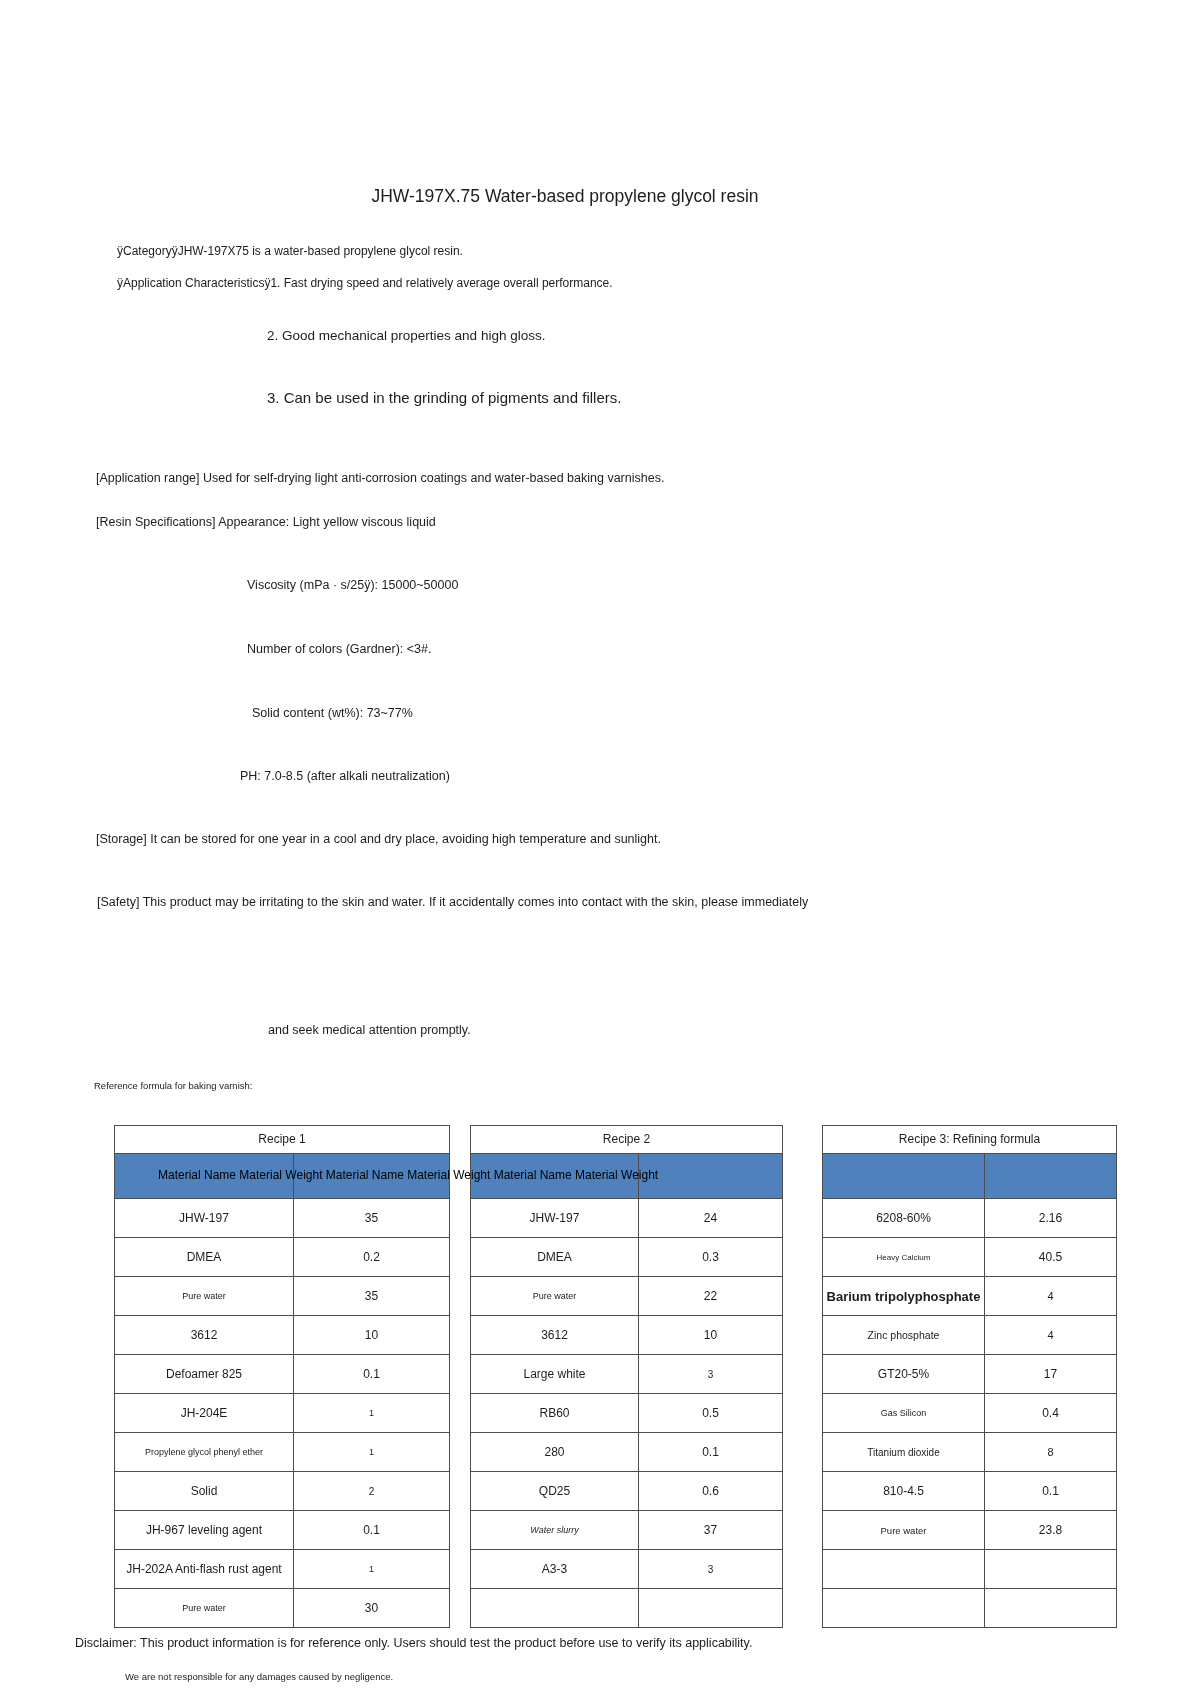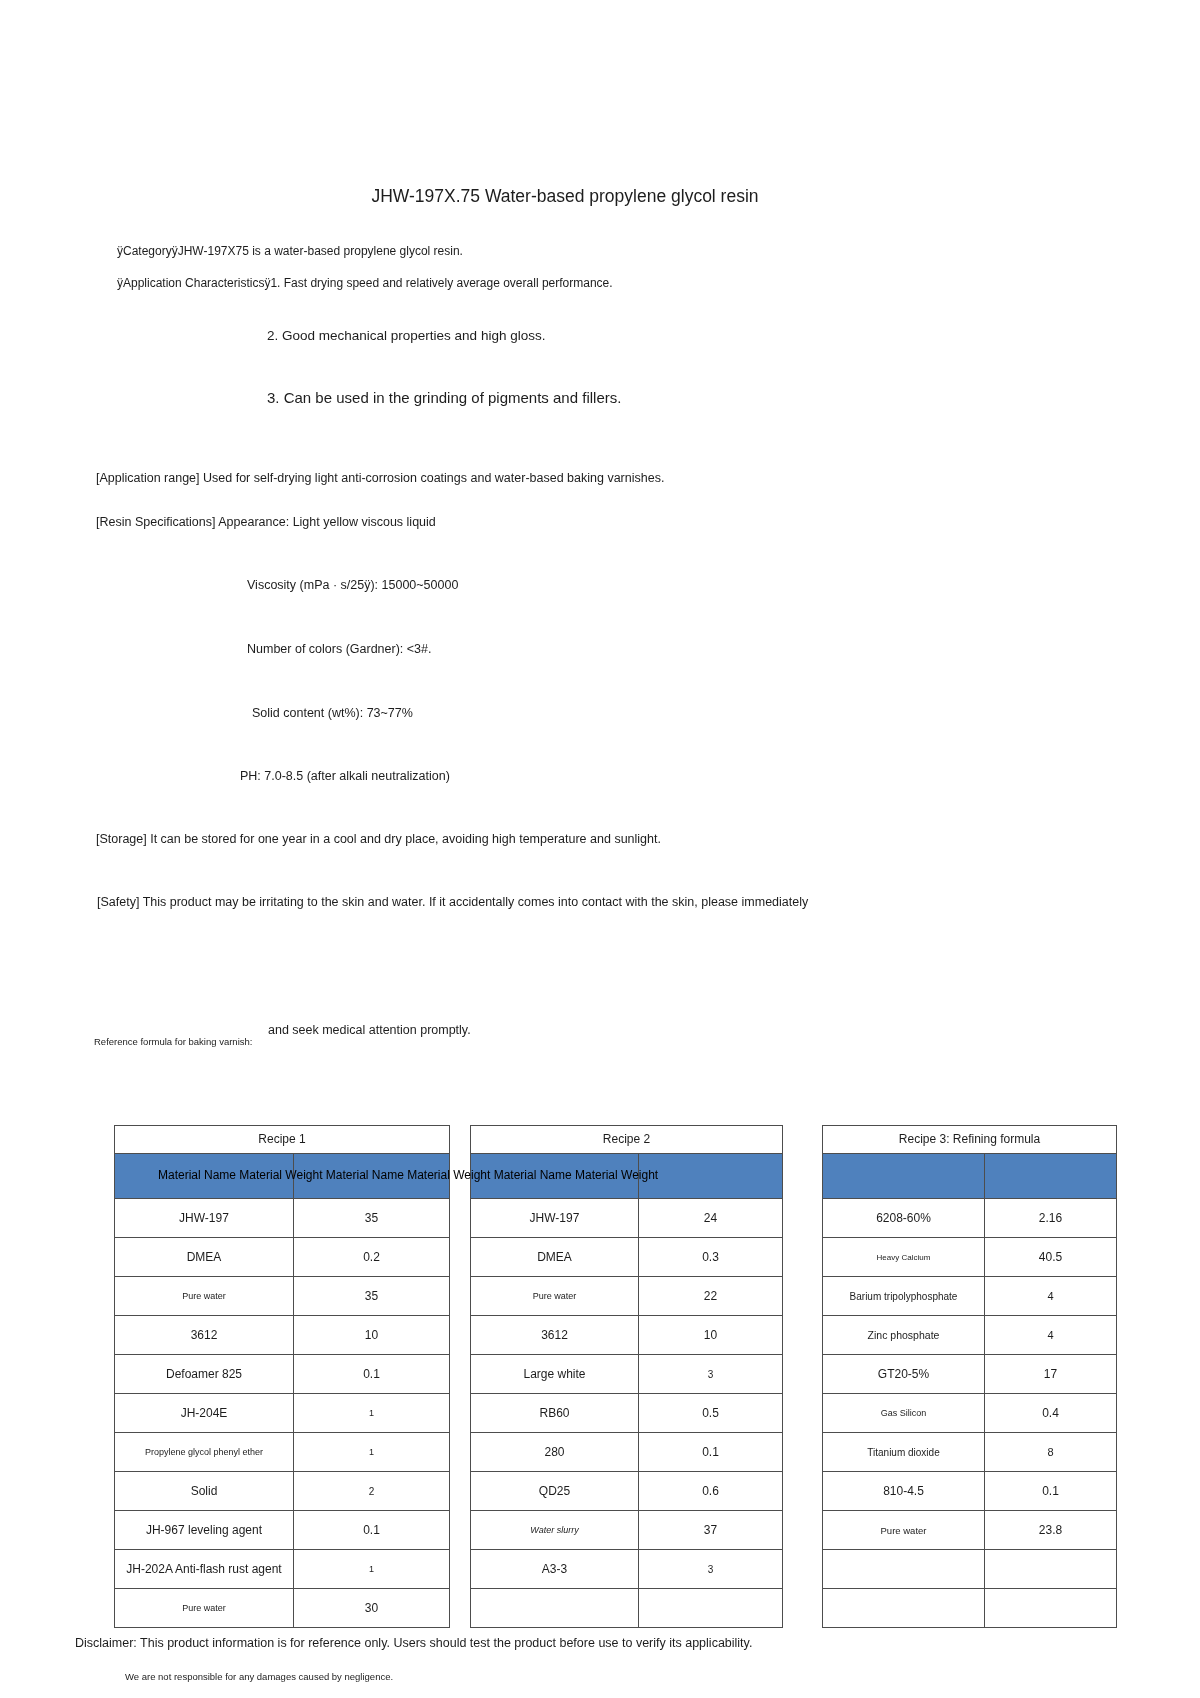--- a/index.html
+++ b/index.html
@@ -14,21 +14,21 @@
   #p4{left:96px;top:451px;font-size:12.5px;margin-top:20px;}
   #p5{left:96px;top:515px;font-size:12.5px;}
   #p6{left:247px;top:578px;font-size:12.5px;}
   #p7{left:247px;top:642px;font-size:12.5px;}
   #p8{left:252px;top:706px;font-size:12.5px;}
   #p9{left:240px;top:769px;font-size:12.5px;}
   #p10{left:96px;top:832px;font-size:12.5px;}
   #p11{left:97px;top:895px;font-size:12.5px;}
   #p12{left:268px;top:958px;font-size:12.5px;}
   #p13{left:268px;top:1023px;font-size:12.5px;}
-  #p14{left:86px;top:1036px;font-size:9.5px;padding-left:8px;}
+  #p14{left:86px;top:1080px;font-size:9.5px;padding-left:8px;}
   #footer1{left:75px;top:1636px;font-size:12.5px;}
   #footer2{left:125px;top:1671px;font-size:9.5px;}
 
   .rtable{position:absolute;top:1125px;border:1px solid #4d4d4d;background:#fff;}
   #t1{left:114px;width:334px;}
   #t2{left:470px;width:311px;}
   #t3{left:802px;width:293px;margin-left:20px;}
   .tcaption{height:27px;line-height:27px;text-align:center;font-size:12px;
             border-bottom:1px solid #4d4d4d;}
   .bluehead{height:44px;display:flex;border-bottom:1px solid #4d4d4d;}
@@ -180,21 +180,21 @@
     <div class="rows">
         <div class="trow">
           <div class="tcell c1">6208-60%</div>
           <div class="tcell c2">2.16</div>
         </div>
         <div class="trow">
           <div class="tcell c1" style="font-size: 8px;">Heavy Calcium</div>
           <div class="tcell c2">40.5</div>
         </div>
         <div class="trow">
-          <div class="tcell c1" style="font-size: 10px;">Barium tripolyphosphate</div>
+          <div class="tcell c1" style="font-size: 13px; font-weight: bold;">Barium tripolyphosphate</div>
           <div class="tcell c2" style="font-size: 11px;">4</div>
         </div>
         <div class="trow">
           <div class="tcell c1" style="font-size: 10.5px;">Zinc phosphate</div>
           <div class="tcell c2" style="font-size: 11px;">4</div>
         </div>
         <div class="trow">
           <div class="tcell c1">GT20-5%</div>
           <div class="tcell c2">17</div>
         </div>

